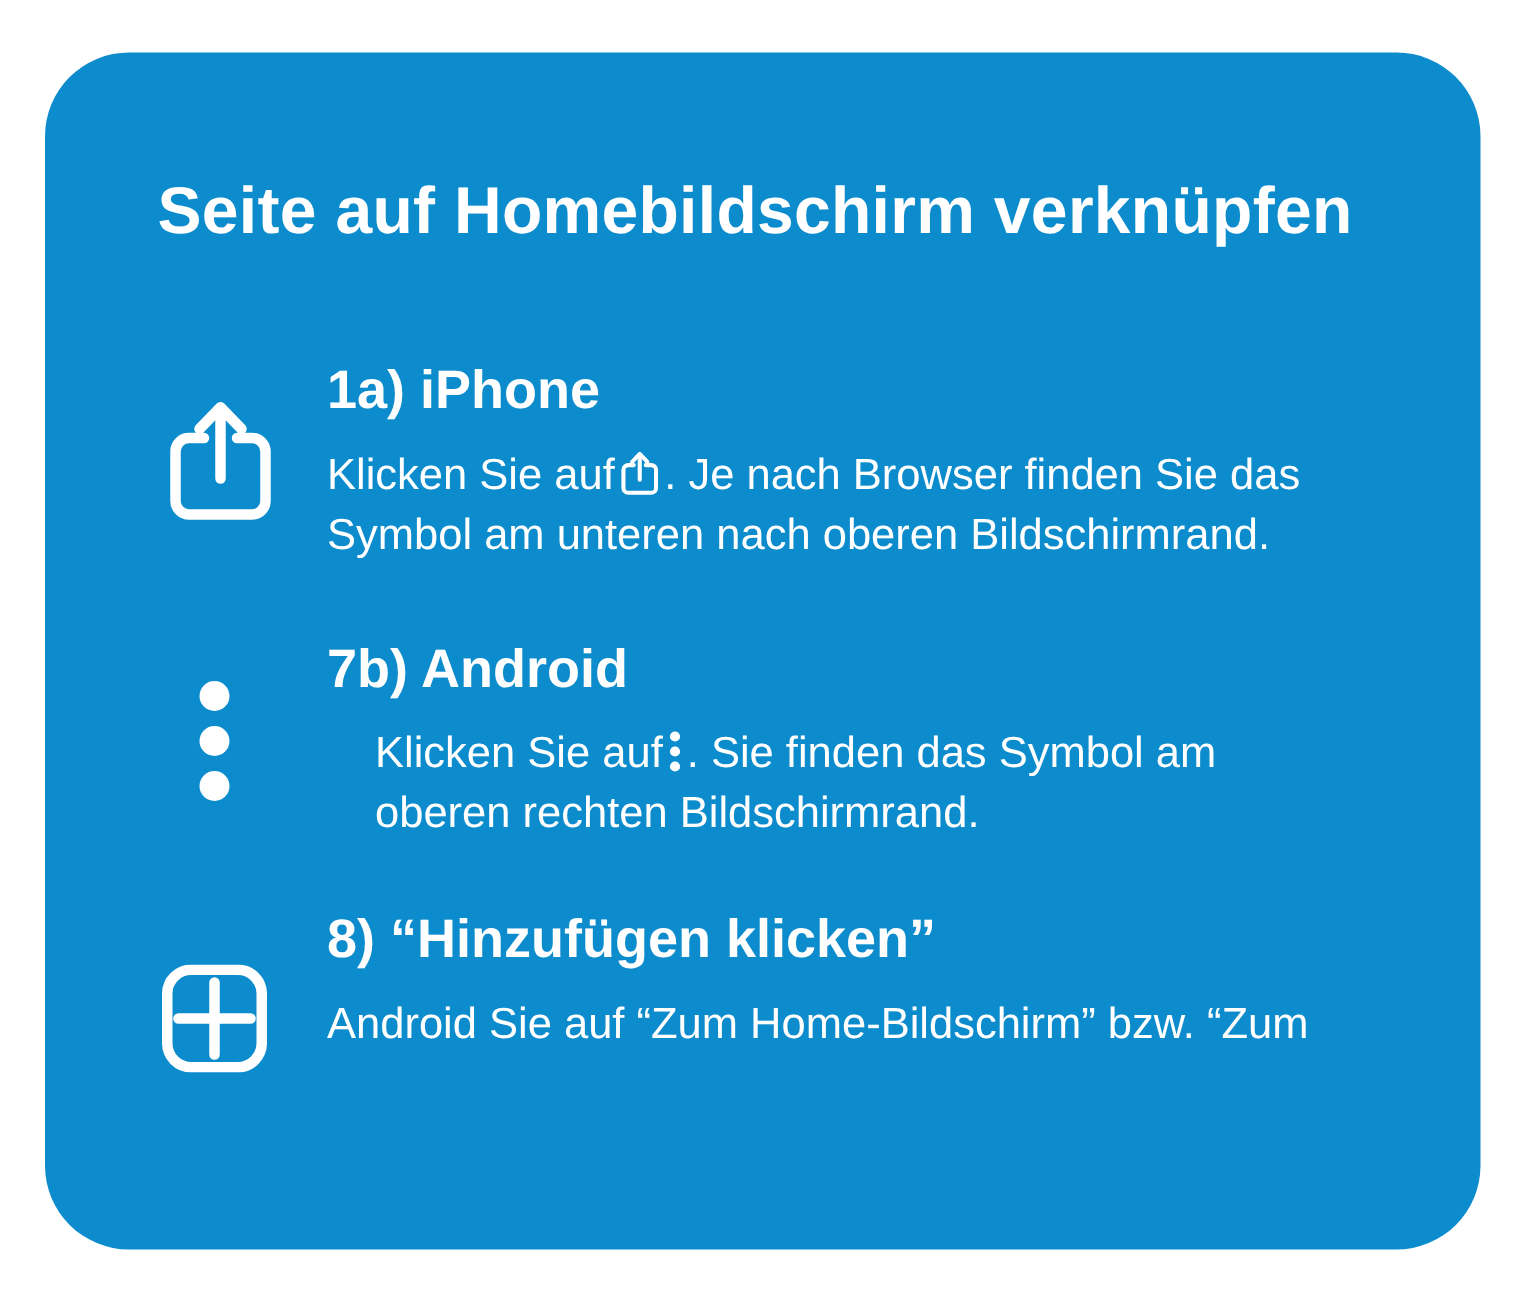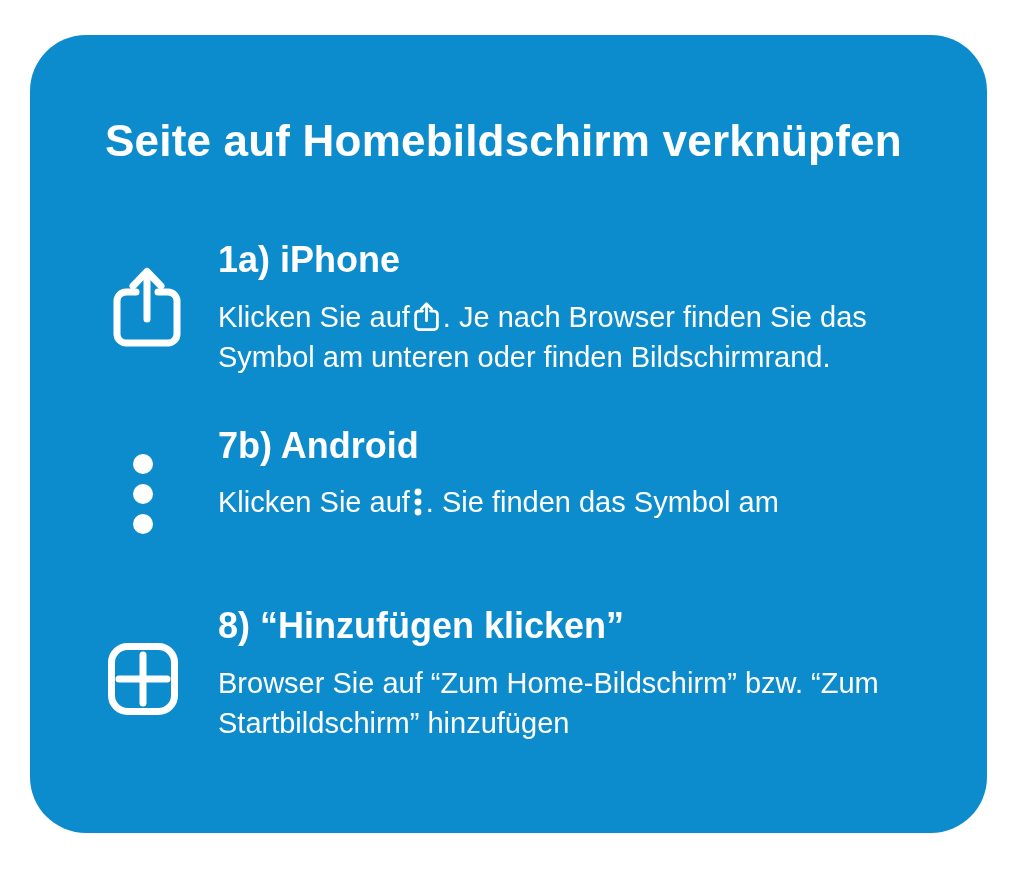--- a/index.html
+++ b/index.html
@@ -48,21 +48,21 @@
   .sec-body {
     position: absolute;
     left: 188px;
     margin: 0;
     font-size: 29px;
     line-height: 40px;
     font-weight: 400;
     white-space: nowrap;
   }
   .sec-iphone  .sec-body { top: 38px; margin-top: 20px; }
-  .sec-android .sec-body { top: 57px; }
+  .sec-android .sec-body { top: 57px; margin-left: 32px; }
   .sec-add     .sec-body { top: 58px; }
 
   .inline-icon {
     display: inline-block;
     margin: 0 4px;
     vertical-align: -4px;
     line-height: 0;
   }
   svg { display: block; }
   .inline-icon svg { display: inline-block; }
@@ -80,44 +80,44 @@
         <path d="M23 25 H13 a9 9 0 0 0 -9 9 V67 a9 9 0 0 0 9 9 H55 a9 9 0 0 0 9 -9 V34 a9 9 0 0 0 -9 -9 H45"></path>
         <path d="M34 52 V7"></path>
         <path d="M20 19 L34 4.5 L48 19"></path>
       </svg>
     </span>
     <h2 class="sec-heading">1a) iPhone</h2>
     <p class="sec-body"><span>Klicken Sie auf</span><span class="inline-icon"><svg width="25" height="29" viewBox="0 0 68 80" fill="none" stroke="#ffffff" stroke-width="7.5" stroke-linecap="round" stroke-linejoin="round">
             <path d="M23 25 H13 a9 9 0 0 0 -9 9 V67 a9 9 0 0 0 9 9 H55 a9 9 0 0 0 9 -9 V34 a9 9 0 0 0 -9 -9 H45"></path>
             <path d="M34 52 V7"></path>
             <path d="M20 19 L34 4.5 L48 19"></path>
-          </svg></span><span>. Je nach Browser finden Sie das</span><br><span>Symbol am unteren oder finden Bildschirmrand.</span></p>
+          </svg></span><span>. Je nach Browser finden Sie das</span><br><span>Symbol am unteren nach oberen Bildschirmrand.</span></p>
   </div>
 
   <div class="section sec-android">
     <span class="big-icon">
       <svg width="22" height="82" viewBox="0 0 22 82" fill="#ffffff">
         <circle cx="11" cy="11" r="10"></circle>
         <circle cx="11" cy="41" r="10"></circle>
         <circle cx="11" cy="71" r="10"></circle>
       </svg>
     </span>
     <h2 class="sec-heading">7b) Android</h2>
     <p class="sec-body"><span>Klicken Sie auf</span><span class="inline-icon"><svg width="8" height="28" viewBox="0 0 8 28" fill="#ffffff">
             <circle cx="4" cy="4" r="3.4"></circle>
             <circle cx="4" cy="14" r="3.4"></circle>
             <circle cx="4" cy="24" r="3.4"></circle>
-          </svg></span><span>. Sie finden das Symbol am</span><br></p>
+          </svg></span><span>. Sie finden das Symbol am</span><br><span>oberen rechten Bildschirmrand.</span></p>
   </div>
 
   <div class="section sec-add">
     <span class="big-icon">
       <svg width="70" height="72" viewBox="0 0 70 72" fill="none" stroke="#ffffff" stroke-width="7" stroke-linecap="round" stroke-linejoin="round">
         <rect x="3.5" y="3.5" width="63" height="65" rx="16"></rect>
         <path d="M11 36 H59"></path>
         <path d="M35 12 V60"></path>
       </svg>
     </span>
     <h2 class="sec-heading">8) “Hinzufügen klicken”</h2>
-    <p class="sec-body"><span>Browser Sie auf “Zum Home-Bildschirm” bzw. “Zum</span><br><span>Startbildschirm” hinzufügen</span></p>
+    <p class="sec-body"><span>Android Sie auf “Zum Home-Bildschirm” bzw. “Zum</span><br></p>
   </div>
 
 </div>
 
 </body></html>

